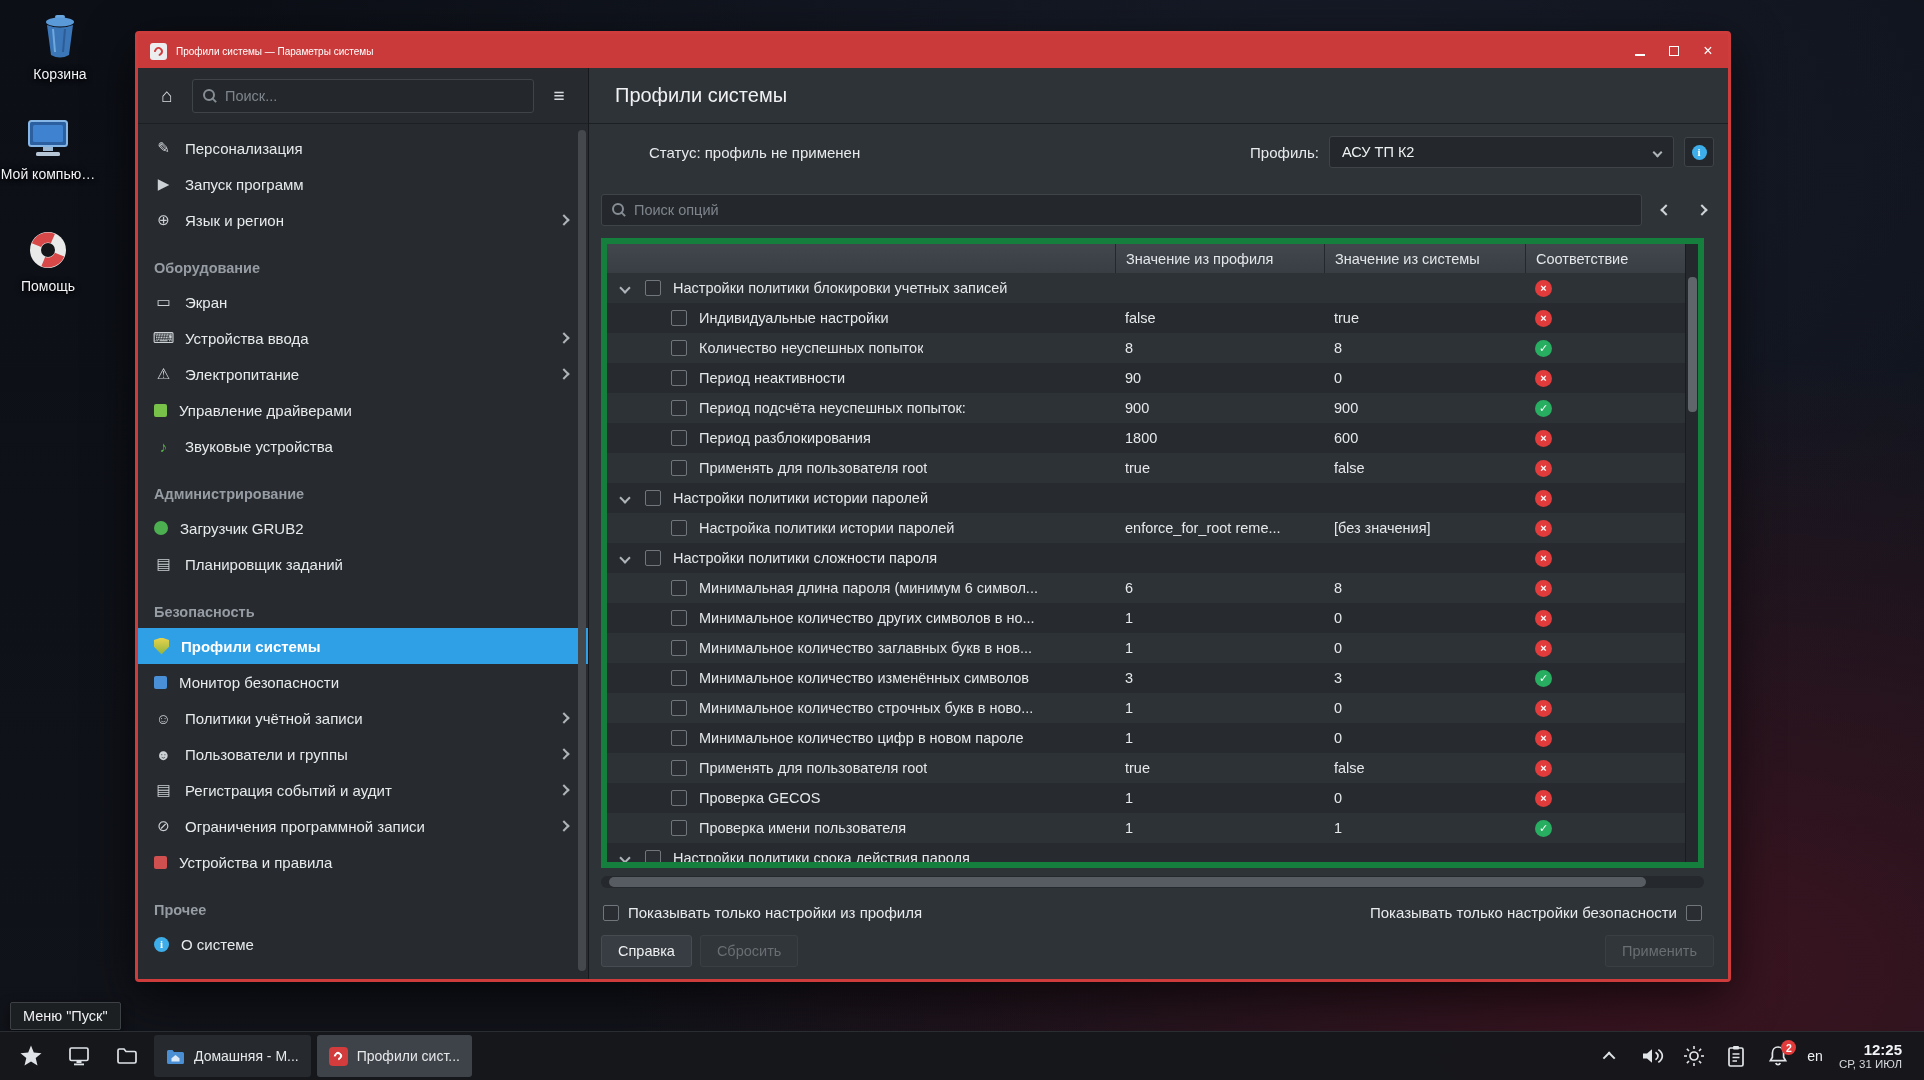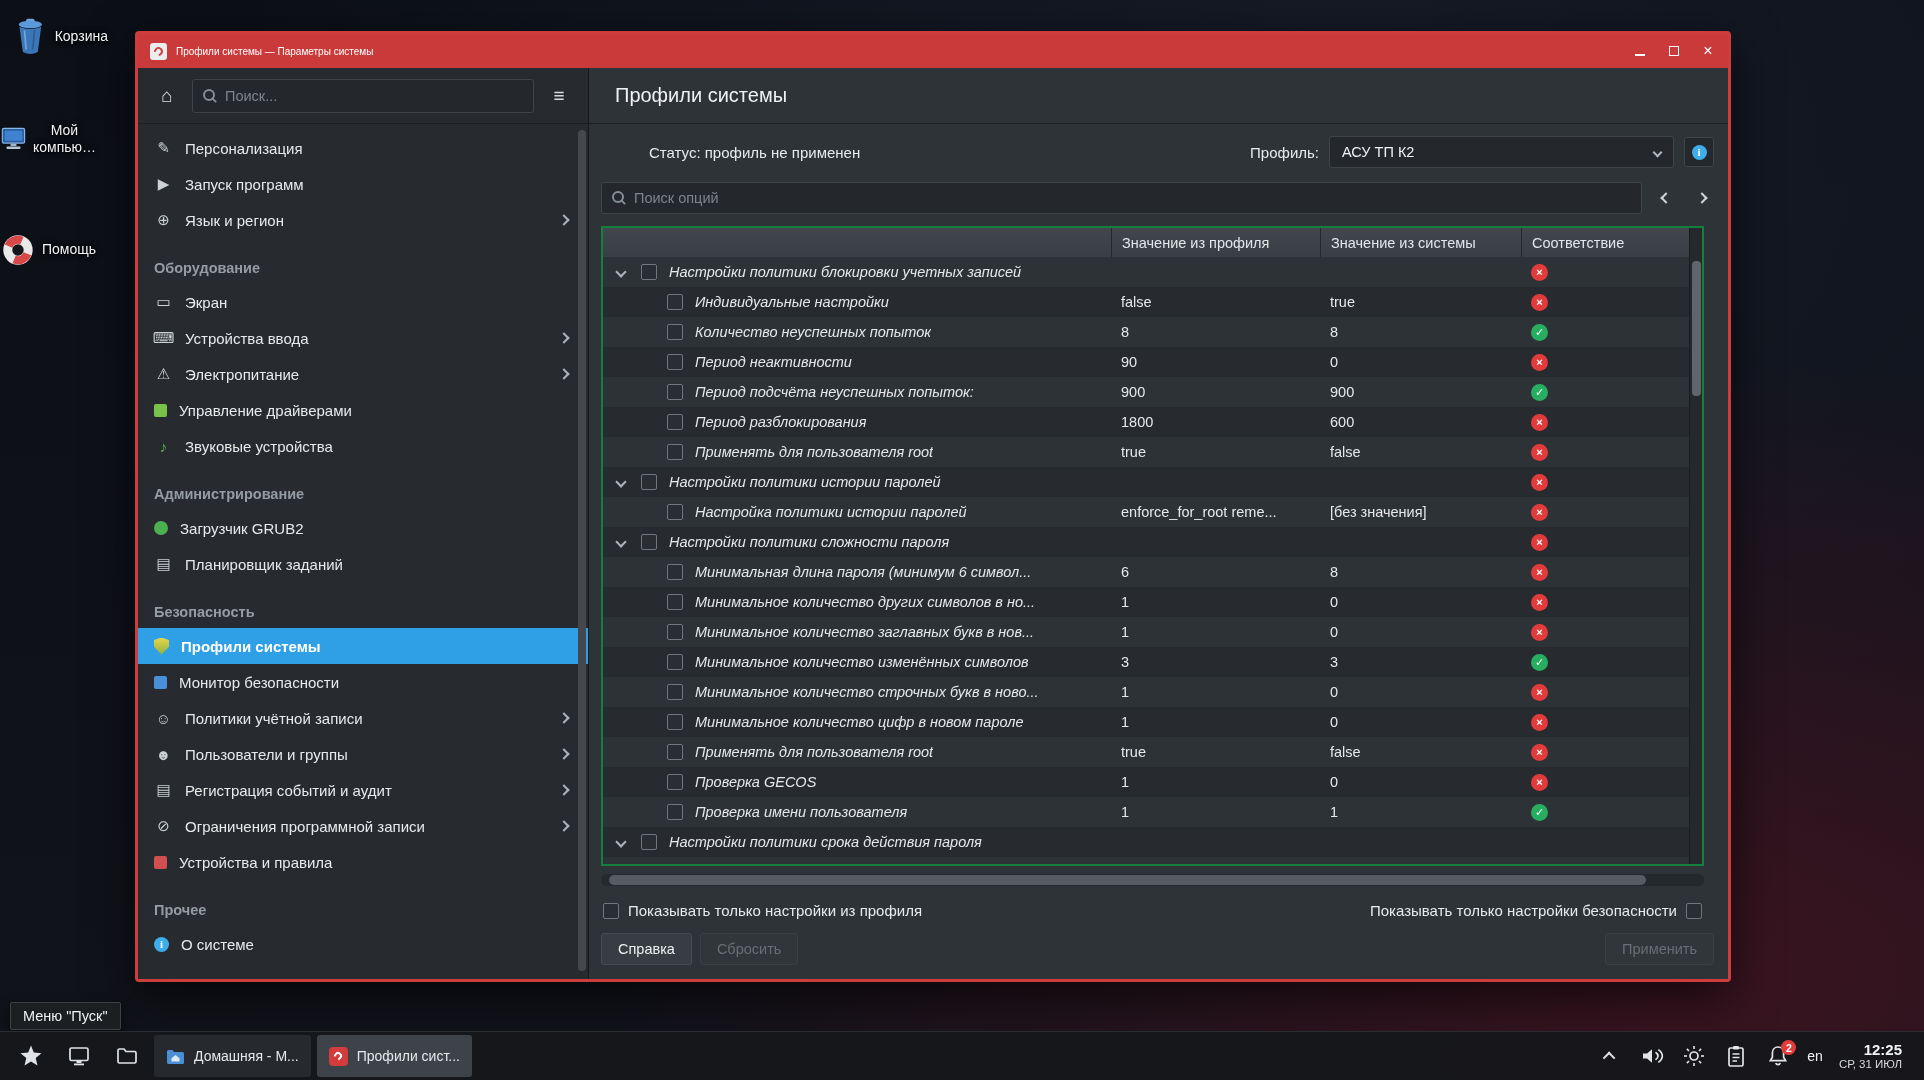--- a/index.html
+++ b/index.html
@@ -6,21 +6,21 @@
   html,body { width:1924px; height:1080px; overflow:hidden; font-family:"Liberation Sans","DejaVu Sans",sans-serif; }
   body{
     position:relative; color:#e8eaec;
     background:
       radial-gradient(ellipse at 88% 90%, #3a1420 0%, rgba(20,10,16,0) 45%),
       radial-gradient(ellipse at 70% 15%, #171c29 0%, rgba(10,12,18,0) 60%),
       linear-gradient(#0c0f16,#11131a);
   }
 
   
-  .desk-icon{ position:absolute; width:96px; display:flex; flex-direction:row; align-items:center; gap:6px; text-align:center; }
+  .desk-icon{ position:absolute; width:96px; display:flex; flex-direction:column; align-items:center; gap:6px; text-align:center; }
   .desk-icon .lbl{ font-size:14px; color:#f2f4f6; text-shadow:0 1px 3px #000, 0 0 6px #000; line-height:1.25; }
 
   
   .window{ position:absolute; left:135px; top:31px; width:1596px; height:951px;
     border:3px solid #cf3c3c; border-radius:4px; background:#2a2e32;
     box-shadow:0 14px 48px rgba(0,0,0,.65); display:flex; flex-direction:column; }
   .titlebar{ height:34px; background:#cb3a3a; display:flex; align-items:center; padding:0 12px; gap:9px; flex:none; }
   .titlebar .title{ font-size:10px; color:#ffffff; }
   .app-icon{ width:17px; height:17px; border-radius:3px; background:#ecedee; display:flex; align-items:center; justify-content:center; flex:none;}
   .app-icon i{ width:9px; height:9px; border:2.5px solid #d23c3c; border-bottom-color:transparent; border-radius:50%; transform:rotate(40deg);}
@@ -55,47 +55,47 @@
   .icn-sq-red{ width:13px; height:13px; border-radius:2px; background:#d05050;}
   .chev{ width:8px; height:8px; border-right:2px solid #aeb4ba; border-bottom:2px solid #aeb4ba; transform:rotate(-45deg); flex:none;}
   .chev.down{ transform:rotate(45deg); }
   .sb-item .chev{ margin-left:auto; }
   .sb-scroll{ position:absolute; right:2px; top:62px; bottom:8px; width:8px; border-radius:4px; background:#45494e;}
 
   
   .main{ flex:1; min-width:0; display:flex; flex-direction:column; background:#2e3338;}
   .main-header{ height:56px; flex:none; display:flex; align-items:center; padding:0 26px; border-bottom:1px solid #1d2023;}
   .main-header h1{ font-size:20px; font-weight:400; color:#f0f1f2;}
-  .status-row{ display:flex; align-items:center; margin:12px 14px 0 12px;}
+  .status-row{ display:flex; align-items:center; margin:12px 14px 12px 12px;}
   .status-text{ margin-left:48px; font-size:15px; color:#e8eaec;}
   .profile-group{ margin-left:auto; display:flex; align-items:center; gap:10px;}
   .profile-label{ font-size:15px; color:#e8eaec;}
   .combo{ width:345px; height:32px; background:#24282c; border:1px solid #3f4449; border-radius:3px; display:flex; align-items:center; padding:0 12px; gap:8px; font-size:14.5px; color:#eef0f1;}
   .combo .chev{ margin-left:auto; width:7px; height:7px;}
   .info-btn{ width:30px; height:30px; border:1px solid #3f4449; border-radius:3px; background:#24282c; display:flex; align-items:center; justify-content:center;}
   .search-row{ display:flex; align-items:center; gap:12px; margin:14px 14px 0 12px;}
   .opt-search{ width:515px; height:32px;}
   .nav-btn{ width:24px; height:24px; display:flex; align-items:center; justify-content:center;}
   .nav-btn .chev{ border-color:#cfd4d8;}
   .nav-btn .chev.left{ transform:rotate(135deg);}
 
   
-  .table{ position:relative; margin:12px 14px 0 12px; width:1103px; height:640px; border:2px solid #15803d; background:#15803d; overflow:hidden;}
+  .table{ position:relative; margin:12px 14px 0 12px; width:1103px; height:640px; border:6px solid #15803d; background:#15803d; overflow:hidden;}
   .thead{ display:flex; height:29px; margin-right:13px; background:linear-gradient(#41474d,#383e44); }
   .th{ display:flex; align-items:center; padding:0 10px; font-size:14.5px; color:#e4e7ea; border-left:1px solid #24282c;}
   .th:first-child{ border-left:none;}
   .c-name{ width:508px; flex:none;}
   .c-profile{ width:209px; flex:none;}
   .c-system{ width:201px; flex:none;}
   .c-match{ flex:1; min-width:0;}
   .tbody{ height:611px; overflow:hidden; margin-right:13px;}
   .trow{ display:flex; height:30px; background:#2d3237; font-size:14.5px; color:#e6e8ea;}
   .trow.alt{ background:#272b2f;}
   .tcell{ display:flex; align-items:center;}
-  .tcell.c-name{ padding-left:12px; gap:0; overflow:hidden; white-space:nowrap;font-style:italic;}
+  .tcell.c-name{ padding-left:12px; gap:0; overflow:hidden; white-space:nowrap;}
   .chevbox{ width:26px; flex:none; display:flex; align-items:center;}
   .chevbox .chev{ width:8px; height:8px; margin-left:2px;}
   .indent{ width:26px; flex:none;}
   .cbx{ width:16px; height:16px; flex:none; border:1px solid #70767c; border-radius:2px; background:#2a2e32;}
   .rlabel{ margin-left:12px; overflow:hidden; text-overflow:ellipsis;}
   .tcell.c-profile,.tcell.c-system{ padding-left:10px; overflow:hidden; white-space:nowrap;}
   .match{ width:17px; height:17px; margin-left:10px; border-radius:50%; display:flex; align-items:center; justify-content:center; color:#fff; font-size:11px; font-weight:700; flex:none;}
   .match.x{ background:#e23b3b;}
   .match.ok{ background:#27ae60;}
   .vscroll{ position:absolute; top:0; right:0; bottom:0; width:13px; background:#25282c; border-left:1px solid #1a1d20;}

